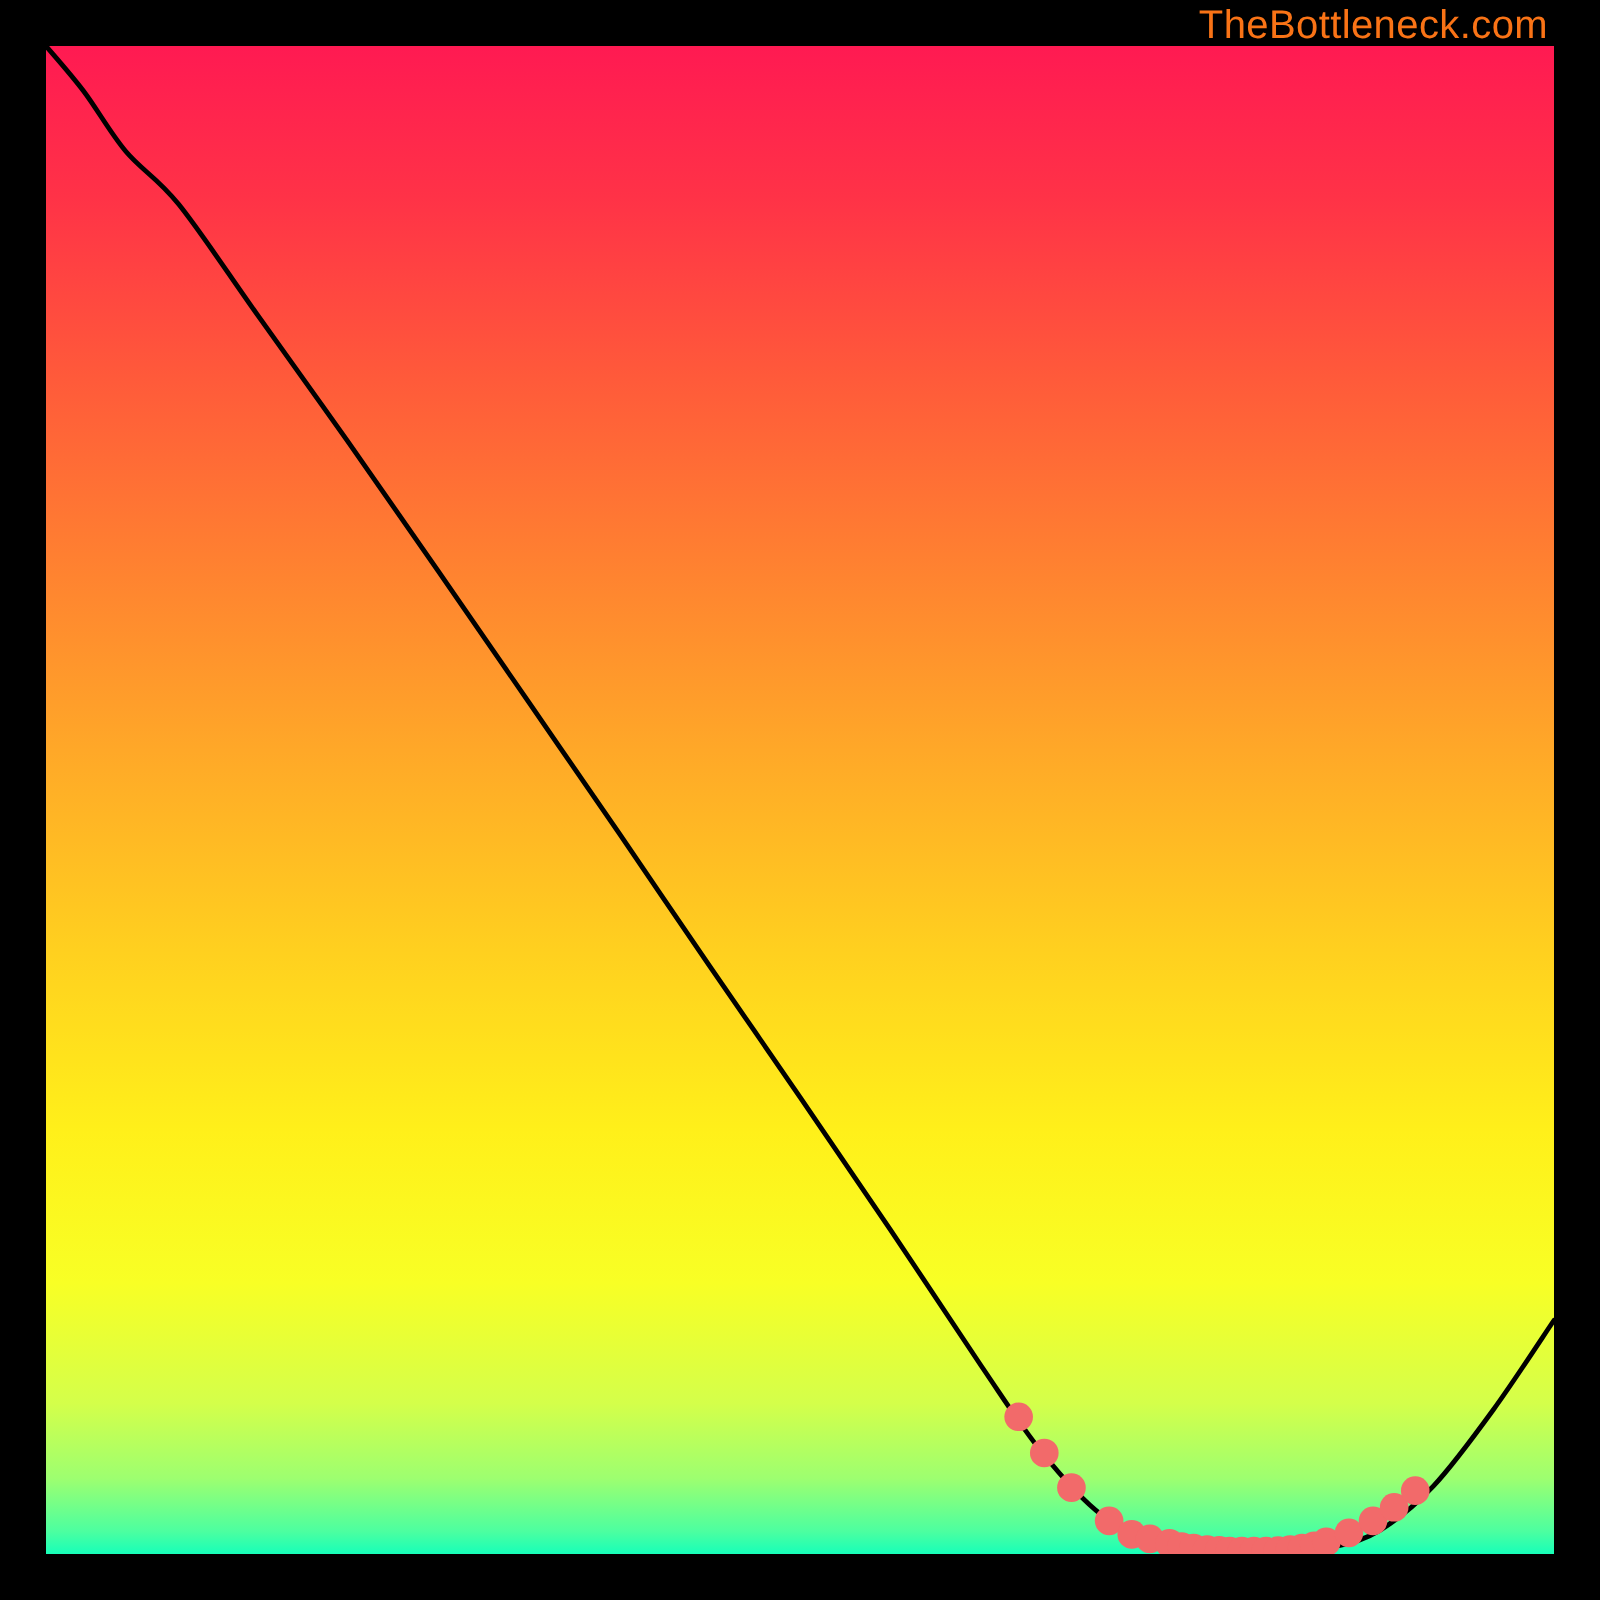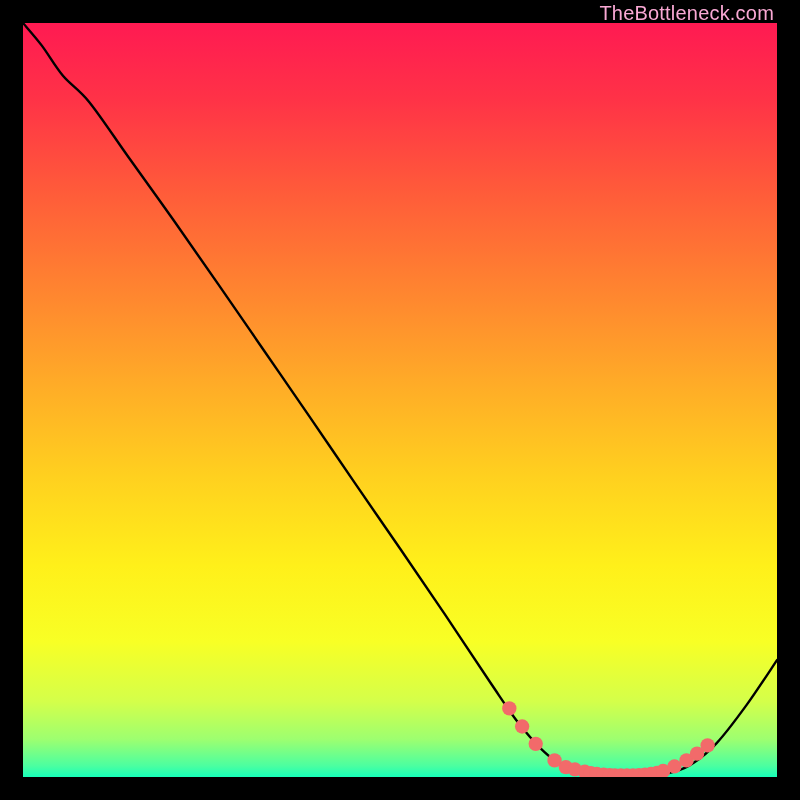--- a/index.html
+++ b/index.html
@@ -23,21 +23,21 @@
     position: absolute;
     left: 0;
     top: 0;
     width: 754px;
     height: 754px;
   }
   .watermark {
     position: absolute;
     top: 2px;
     right: 26px;
-    color: #f9a8d4;
+    color: #f97316;
     font-size: 20px;
     font-weight: 500;
     letter-spacing: 0.2px;
     z-index: 10;
   }
   svg { display: block; }
 </style>
 </head>
 <body>
 

